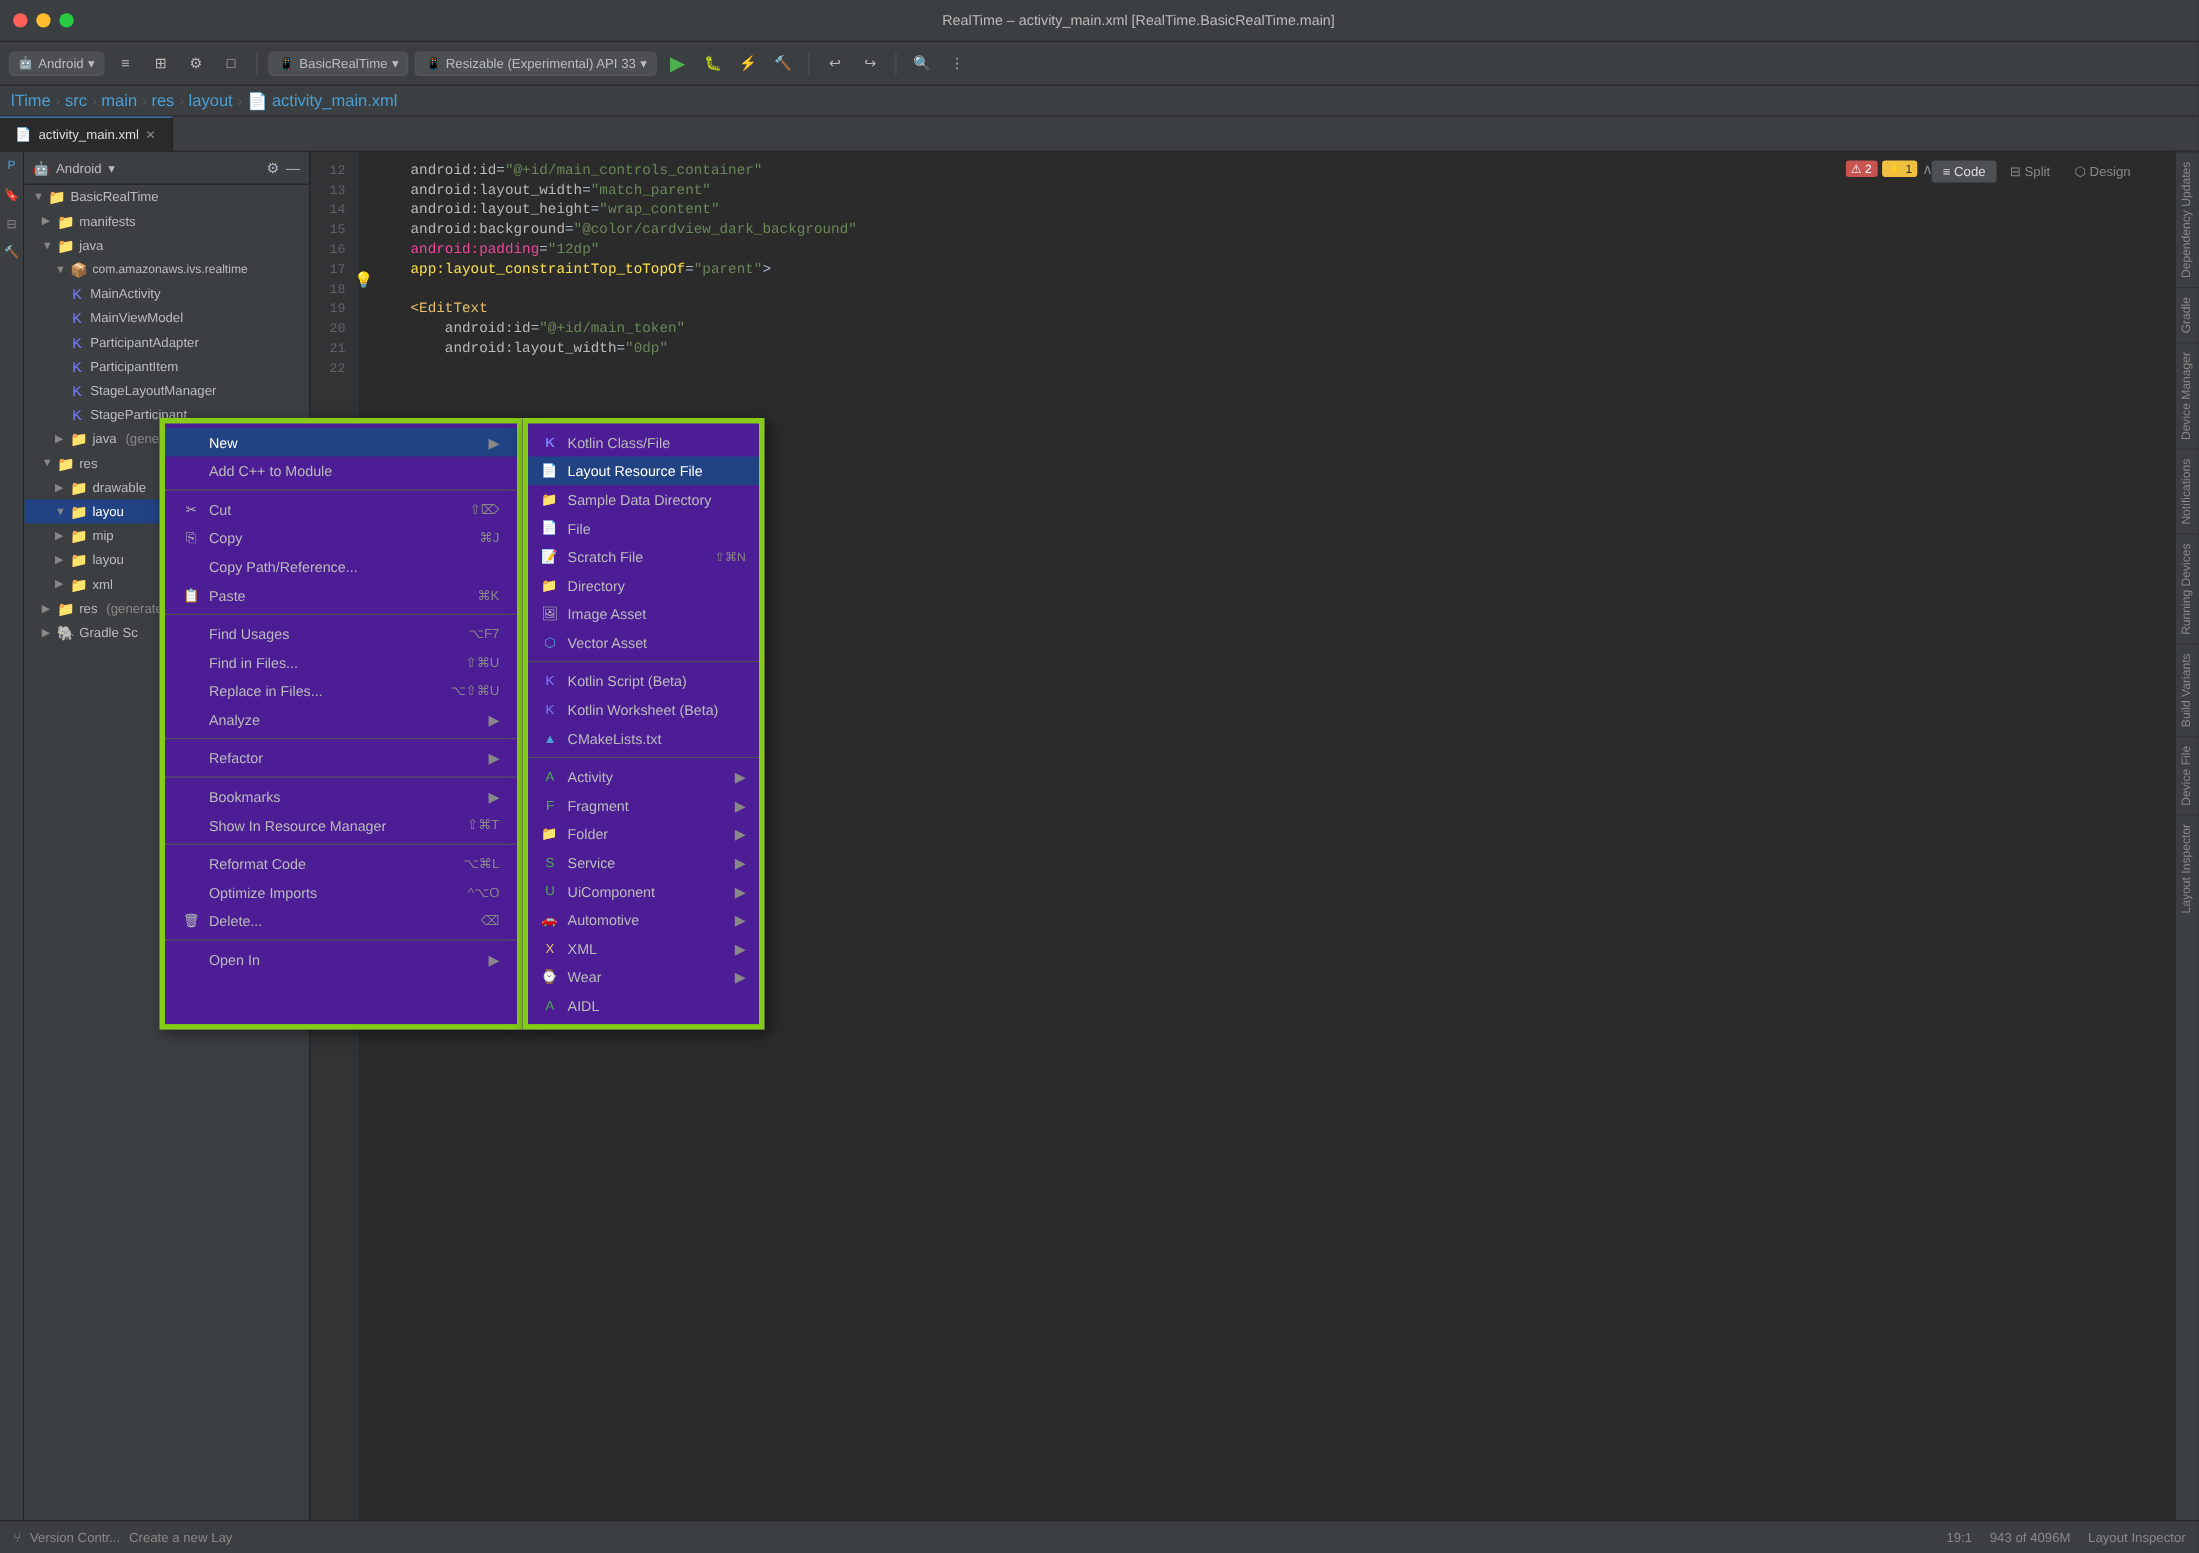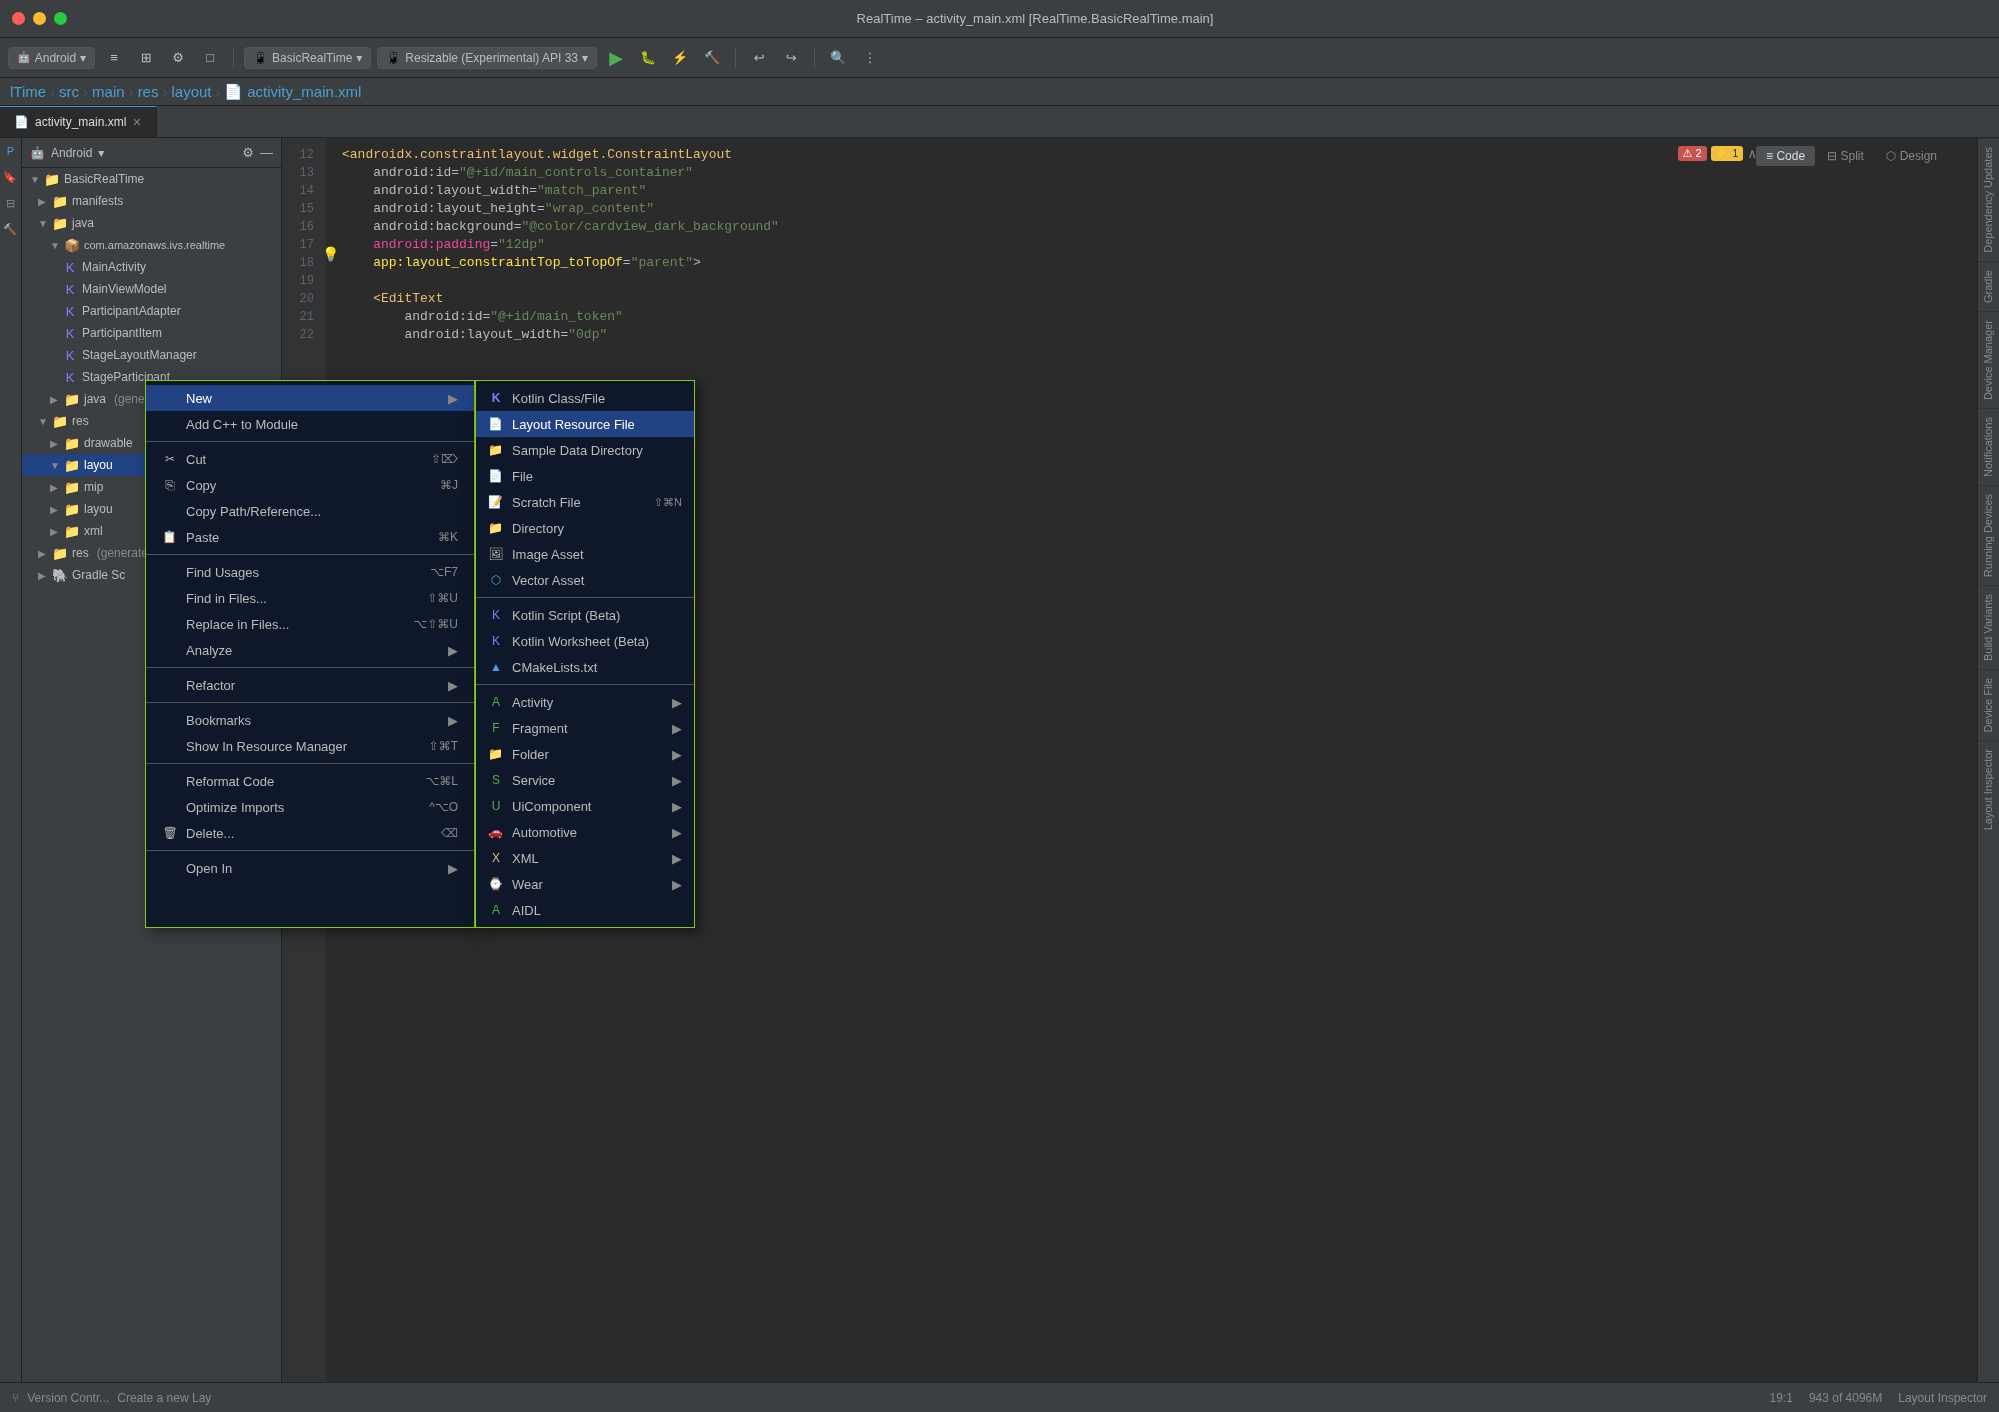--- a/index.html
+++ b/index.html
@@ -261,22 +261,22 @@
     .menu-overlay {
       position: absolute;
       top: 380px;
       left: 145px;
       z-index: 1000;
       display: flex;
       gap: 0;
     }
 
     .context-menu {
-      background: #0f172a;
-      border: 1px solid #84cc16;
+      background: #4c1d95;
+      border: 5px solid #84cc16;
       box-shadow: 4px 4px 12px rgba(0,0,0,0.5);
       min-width: 330px;
       padding: 4px 0;
       font-size: 13px;
     }
     .menu-item {
       display: flex;
       align-items: center;
       padding: 5px 16px;
       cursor: pointer;
@@ -591,23 +591,20 @@
         <div>18</div>
         <div>19</div>
         <div>20</div>
         <div>21</div>
         <div>22</div>
       </div>
       <div style="width:4px; background:#313335; position:relative; flex-shrink:0;">
         <div style="position:absolute; top:108px; font-size:14px; color:#f0c040;">💡</div>
       </div>
       <div class="code-content">
-        <div class="code-line">
-          <span style="color:#e8bf6a;">&lt;androidx.constraintlayout.widget.ConstraintLayout</span>
-        </div>
         <div class="code-line">
           &nbsp;&nbsp;&nbsp;&nbsp;<span style="color:#bababa;">android:id</span>=<span style="color:#6a8759;">"@+id/main_controls_container"</span>
         </div>
         <div class="code-line">
           &nbsp;&nbsp;&nbsp;&nbsp;<span style="color:#bababa;">android:layout_width</span>=<span style="color:#6a8759;">"match_parent"</span>
         </div>
         <div class="code-line">
           &nbsp;&nbsp;&nbsp;&nbsp;<span style="color:#bababa;">android:layout_height</span>=<span style="color:#6a8759;">"wrap_content"</span>
         </div>
         <div class="code-line">

